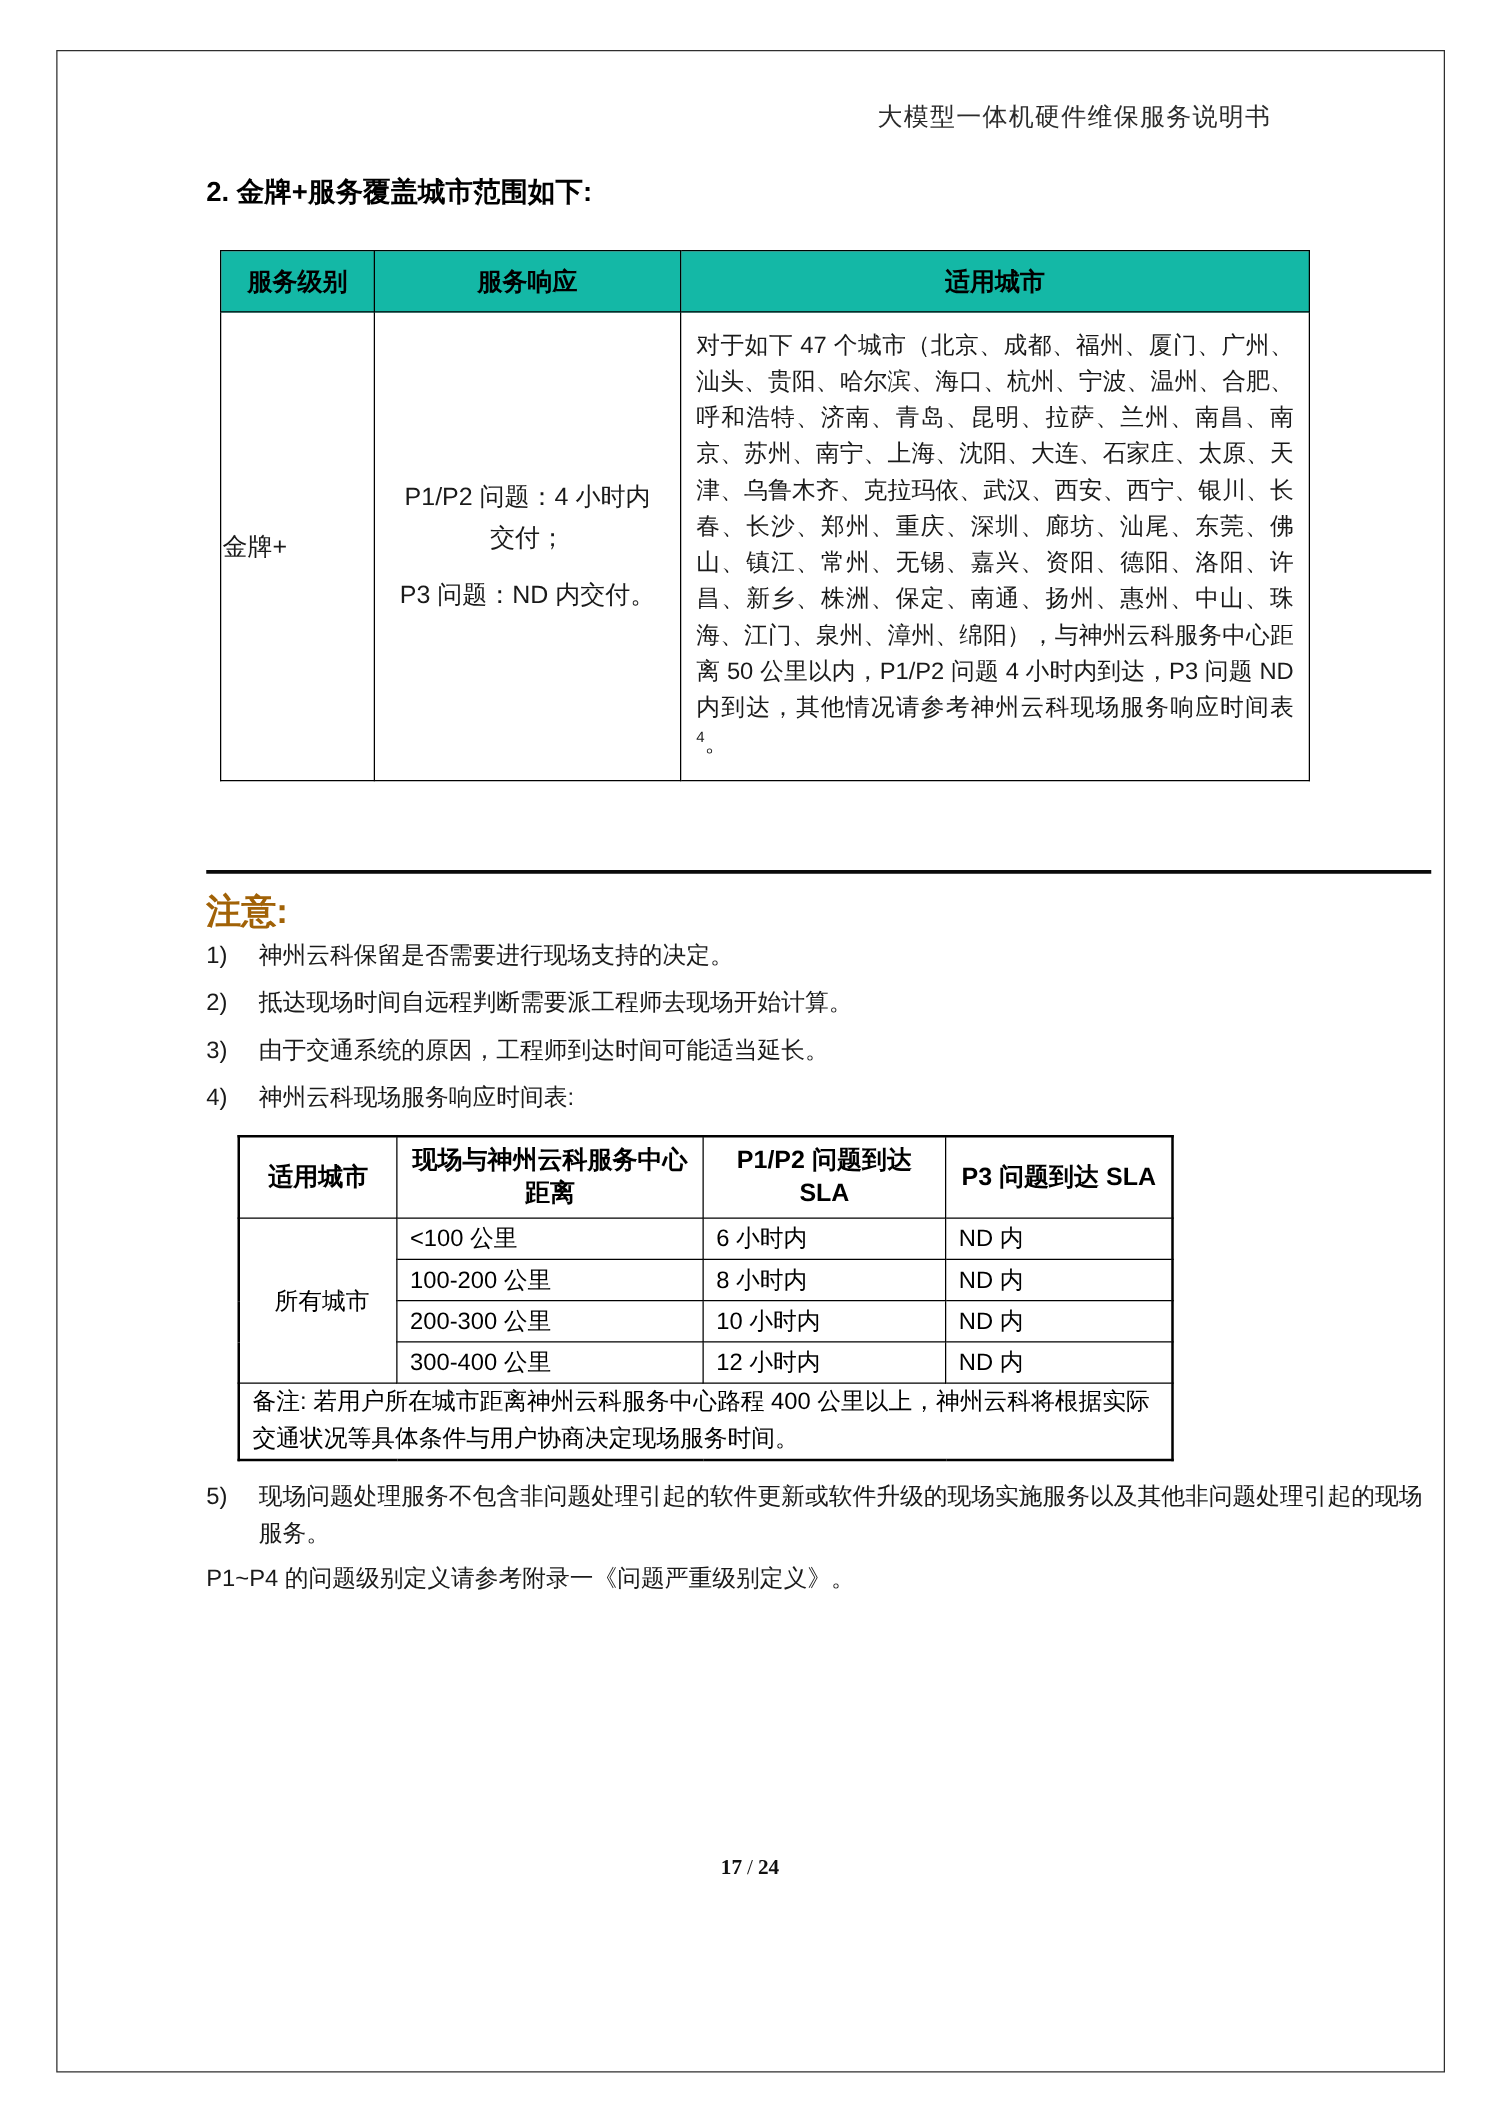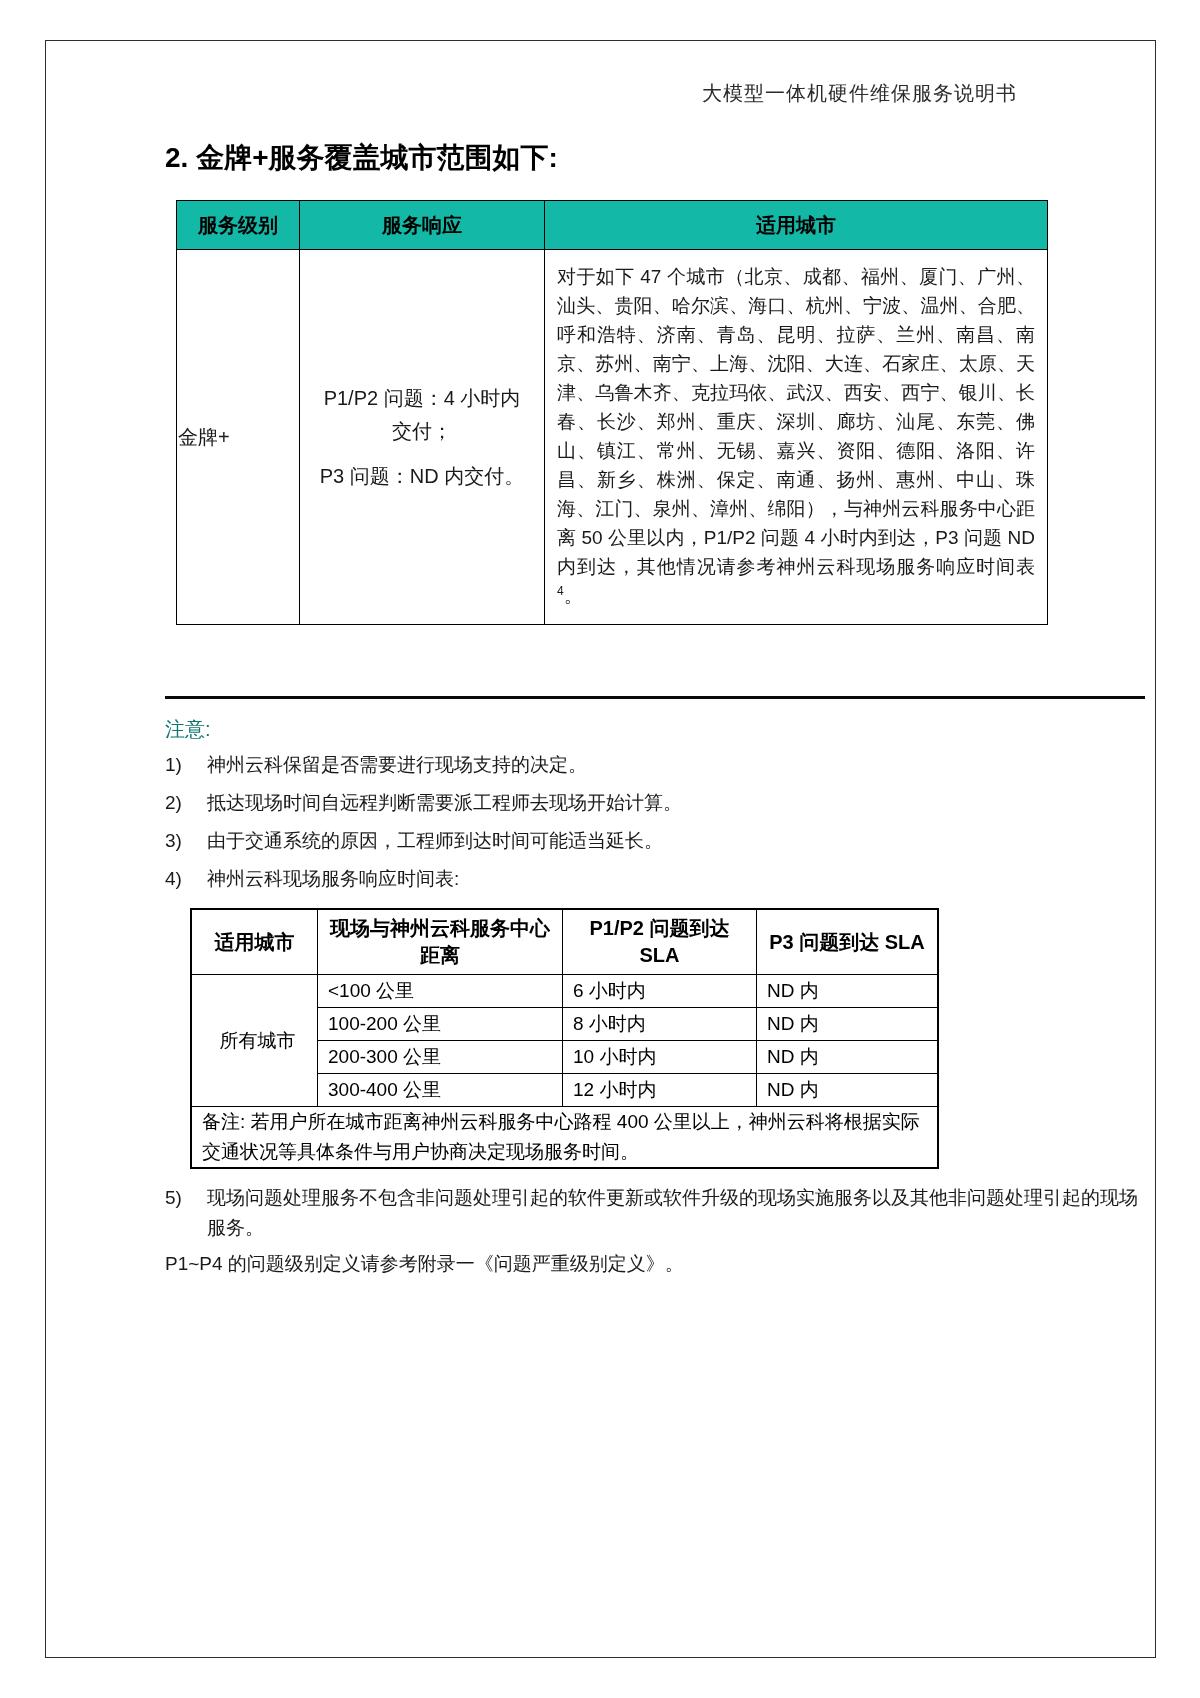--- a/index.html
+++ b/index.html
@@ -17,21 +17,21 @@
     border:1px solid #2e2e2e;
   }
   .doc-header{
     position:absolute;top:80px;left:0;right:183px;
     text-align:right;
     font-family:"Liberation Serif", serif;
     font-size:20px;letter-spacing:1px;color:#2b2b2b;
   }
   .section-title{
     position:absolute;left:165px;top:139px;margin:0;
-    font-size:28px;font-weight:bold;color:#000;
+    font-size:22px;font-weight:bold;color:#000;
   }
   
   table{border-collapse:collapse;}
   .coverage-table{
     position:absolute;left:176px;top:200px;
     table-layout:fixed;width:862px;
   }
   .coverage-table th,.coverage-table td{border:1px solid #000;}
   .coverage-table th{
     height:46px;background:#14b8a6;
@@ -58,21 +58,21 @@
   .cell-cities sup{font-size:12px;line-height:0;}
   
   .rule{
     position:absolute;left:165px;top:696px;width:980px;height:3px;
     background:#0a0a0a;
   }
   
   .notes-block{
     position:absolute;left:165px;top:712px;width:985px;
   }
-  .notes-label{font-size:20px;font-weight:normal;height:38px;line-height:34px;color:#0f766e;}
+  .notes-label{font-size:28px;font-weight:bold;height:38px;line-height:34px;color:#a16207;}
   .note-item{display:flex;align-items:flex-start;min-height:38px;font-size:19px;line-height:30px;}
   .note-num{flex:0 0 42px;}
   .note-text{flex:1;}
   
   .response-table{
     margin:6px 0 0 25px;
     table-layout:fixed;width:710px;
     border:2px solid #000;
   }
   .response-table th,.response-table td{border:1px solid #000;color:#000;}
@@ -195,14 +195,17 @@
     </table>
 
     <div class="note5">
       <span class="note-num">5)</span>
       <span class="note-text">现场问题处理服务不包含非问题处理引起的软件更新或软件升级的现场实施服务以及其他非问题处理引起的现场服务。</span>
     </div>
 
     <div class="closing">P1~P4 的问题级别定义请参考附录一《问题严重级别定义》。</div>
   </div>
 
+  <div class="page-footer">
+    <span class="num">17</span><span class="sep">/</span><span class="num">24</span>
+  </div>
 
 </div>
 
 </body></html>

